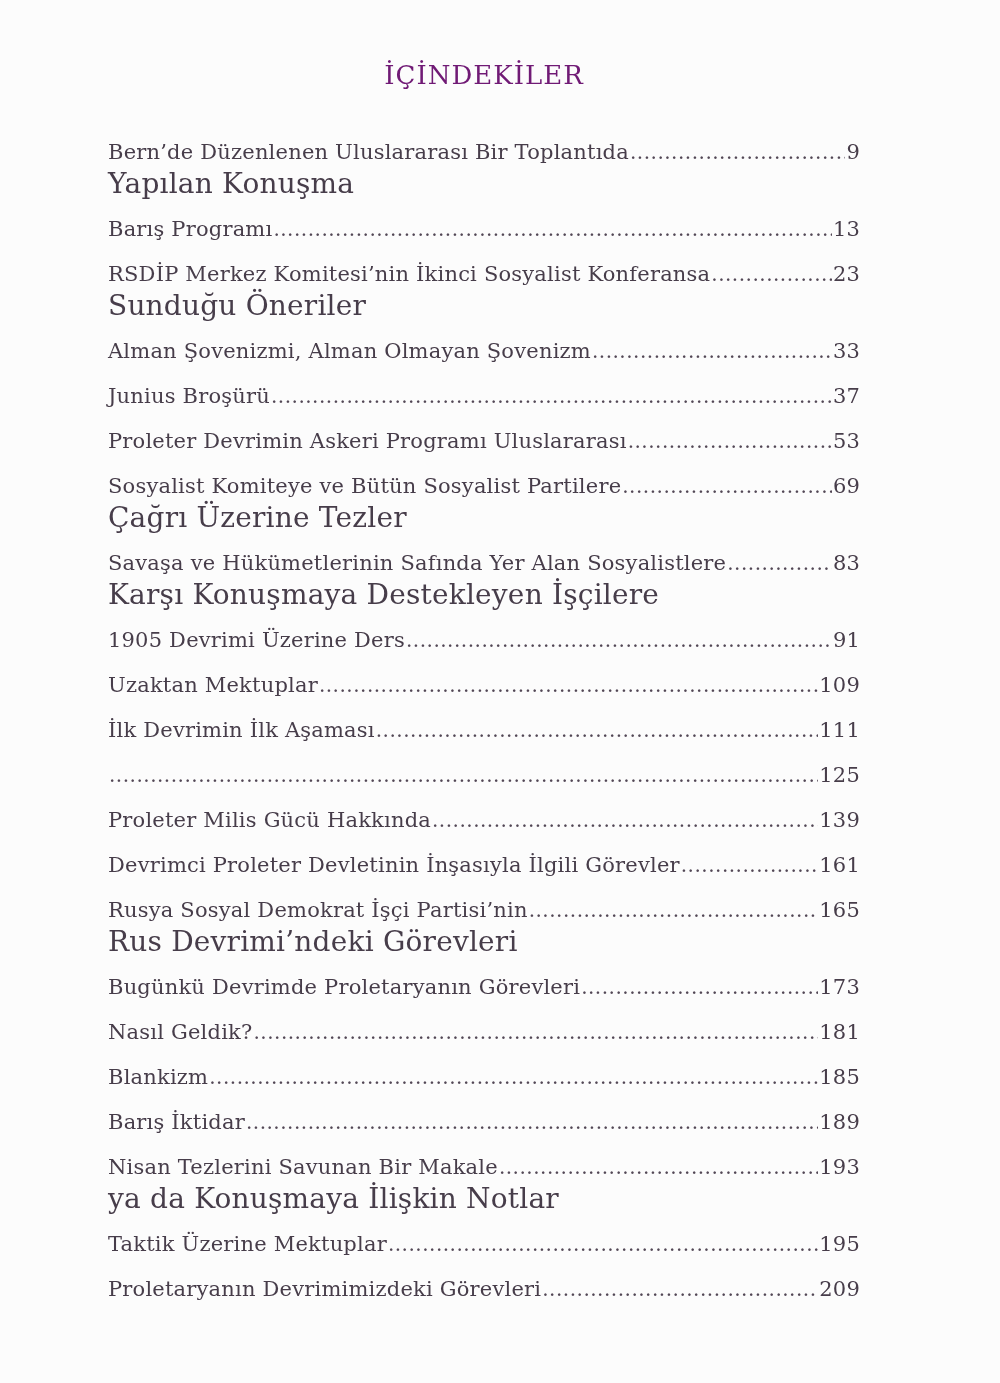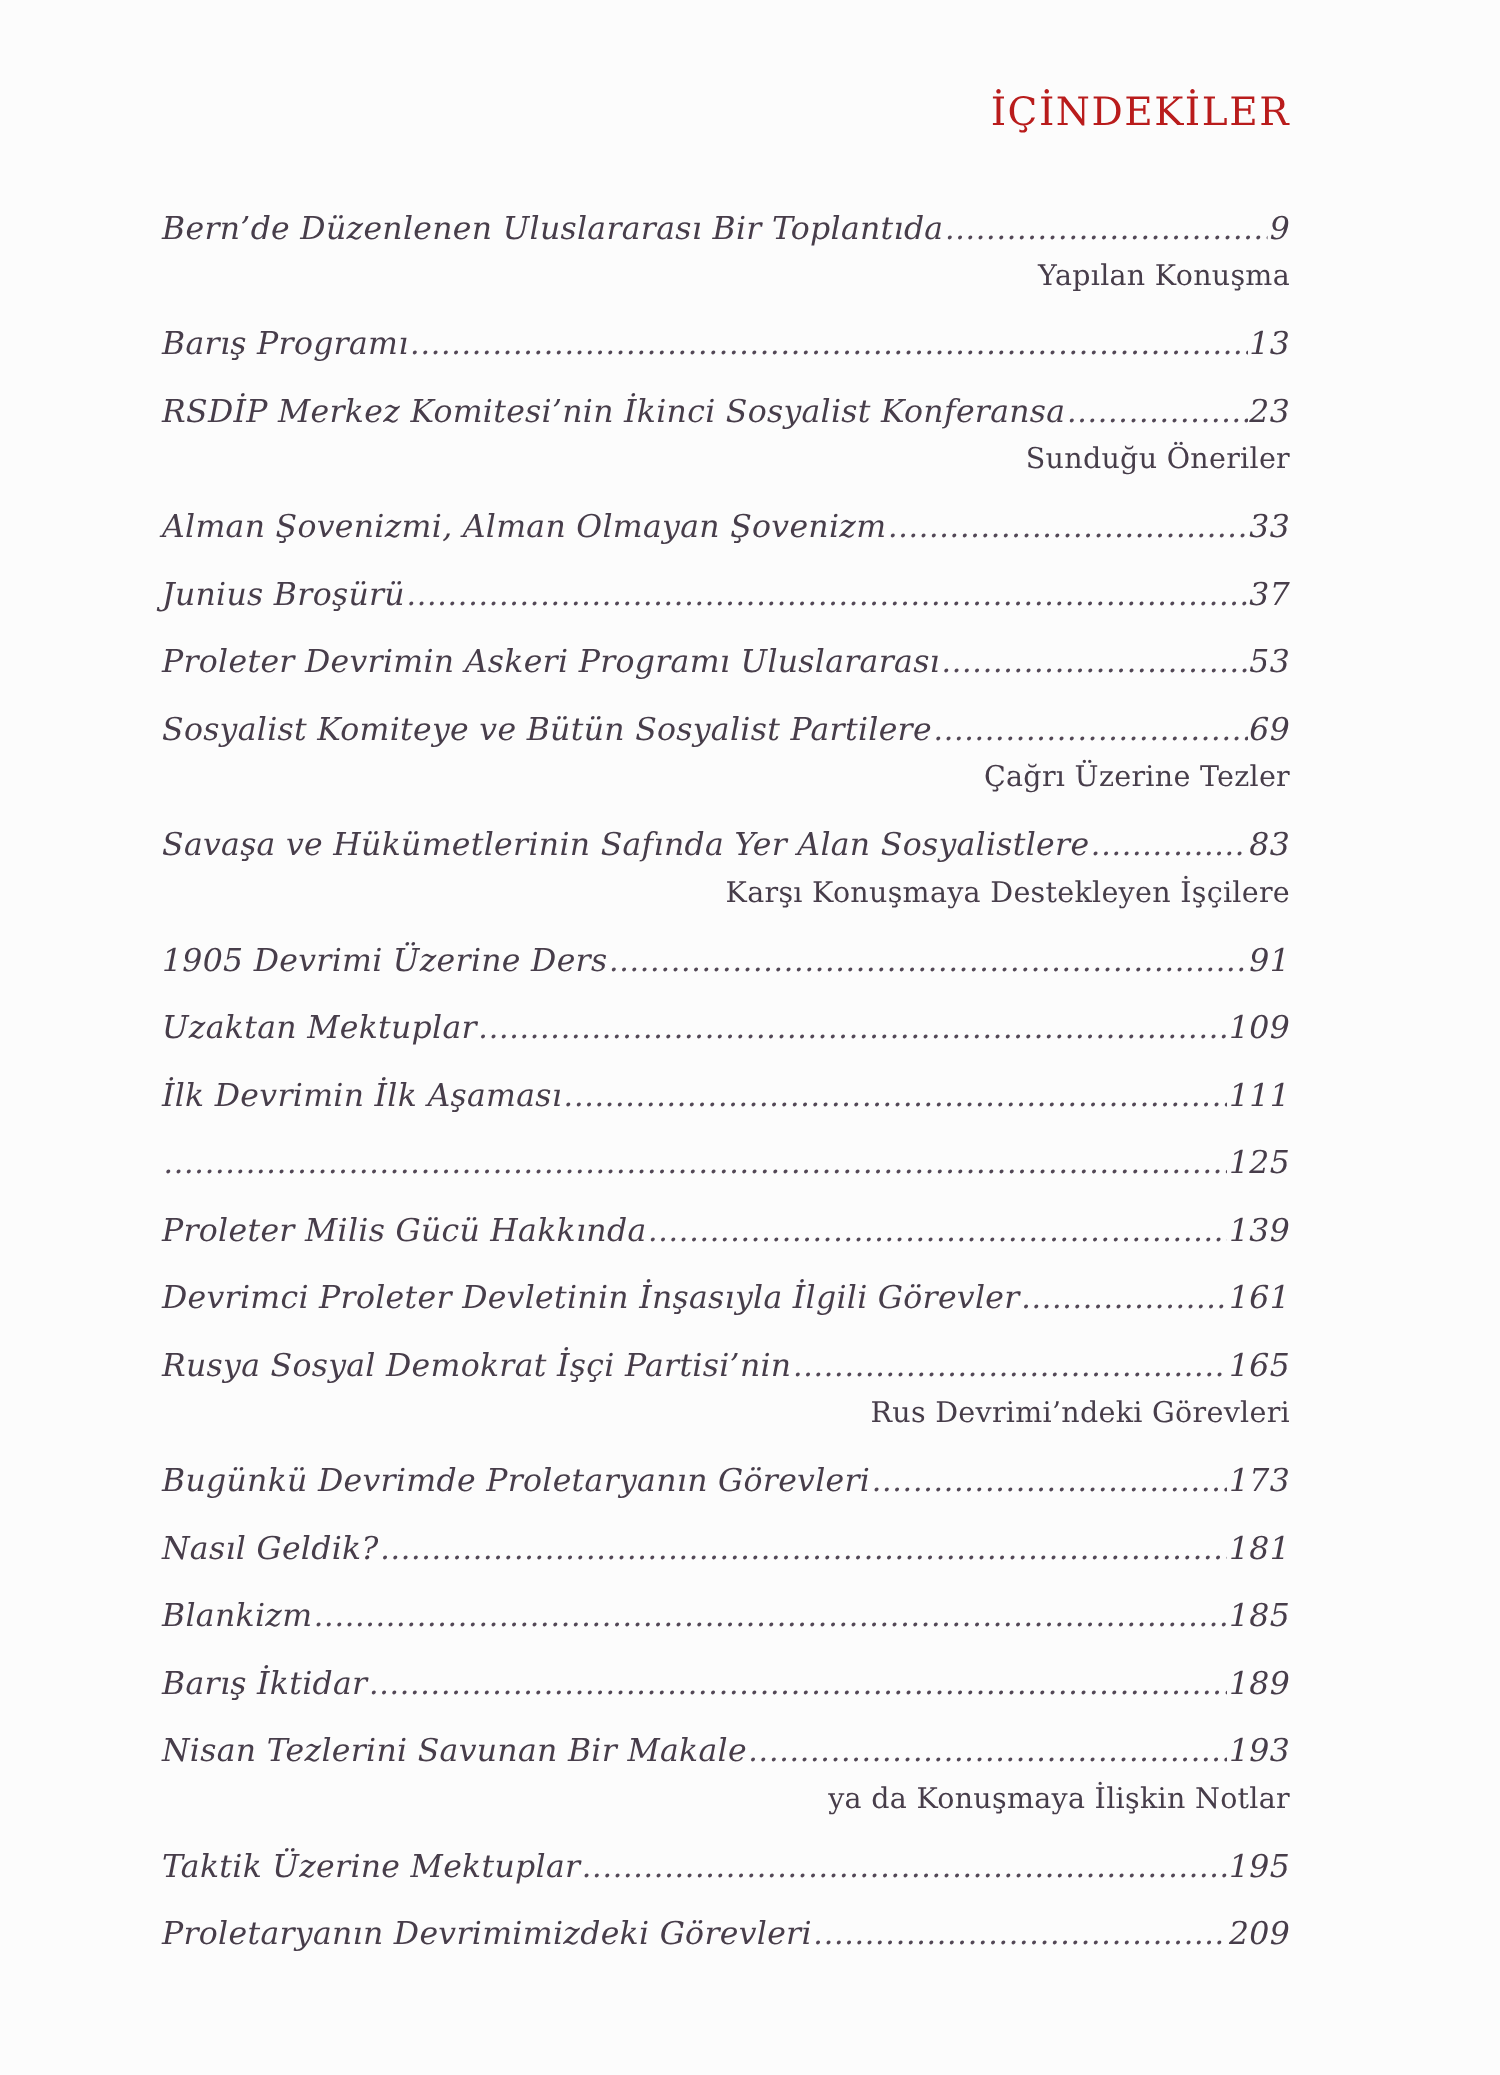--- a/index.html
+++ b/index.html
@@ -15,36 +15,35 @@
   .page {
     box-sizing: border-box;
     width: 1000px;
     height: 1383px;
     padding: 0 140px 0 108px;
   }
   .title {
     font-size: 26px;
     font-weight: normal;
     letter-spacing: 1px;
-    text-align: right;
+    text-align: center;
     line-height: 34px;
     margin: 58px 0 44px 0;
-    color: #b91c1c;
+    color: #701a75;
   }
   .toc { }
   .entry {
     margin-bottom: 13px;
   }
   .line1 {
     display: flex;
     align-items: baseline;
     font-size: 21px;
     line-height: 32px;
     letter-spacing: 0.2px;
-    font-style: italic;
   }
   .entry-title {
     white-space: nowrap;
     flex: 0 0 auto;
   }
   .dots {
     flex: 1 1 auto;
     overflow: hidden;
     white-space: nowrap;
     margin: 0 1px;
@@ -54,24 +53,23 @@
     content: "..................................................................................................................................................................................................................";
     font-size: 20px;
     letter-spacing: 0.5px;
     color: #524755;
   }
   .page-num {
     white-space: nowrap;
     flex: 0 0 auto;
   }
   .line2 {
-    font-size: 19px;
+    font-size: 28px;
     line-height: 32px;
     letter-spacing: 0.2px;
-    text-align: right;
   }
 </style>
 </head>
 <body>
 
 <div class="page">
   <h1 class="title">İÇİNDEKİLER</h1>
   <div class="toc" id="toc-list">
   <div class="entry">
     <div class="line1">

